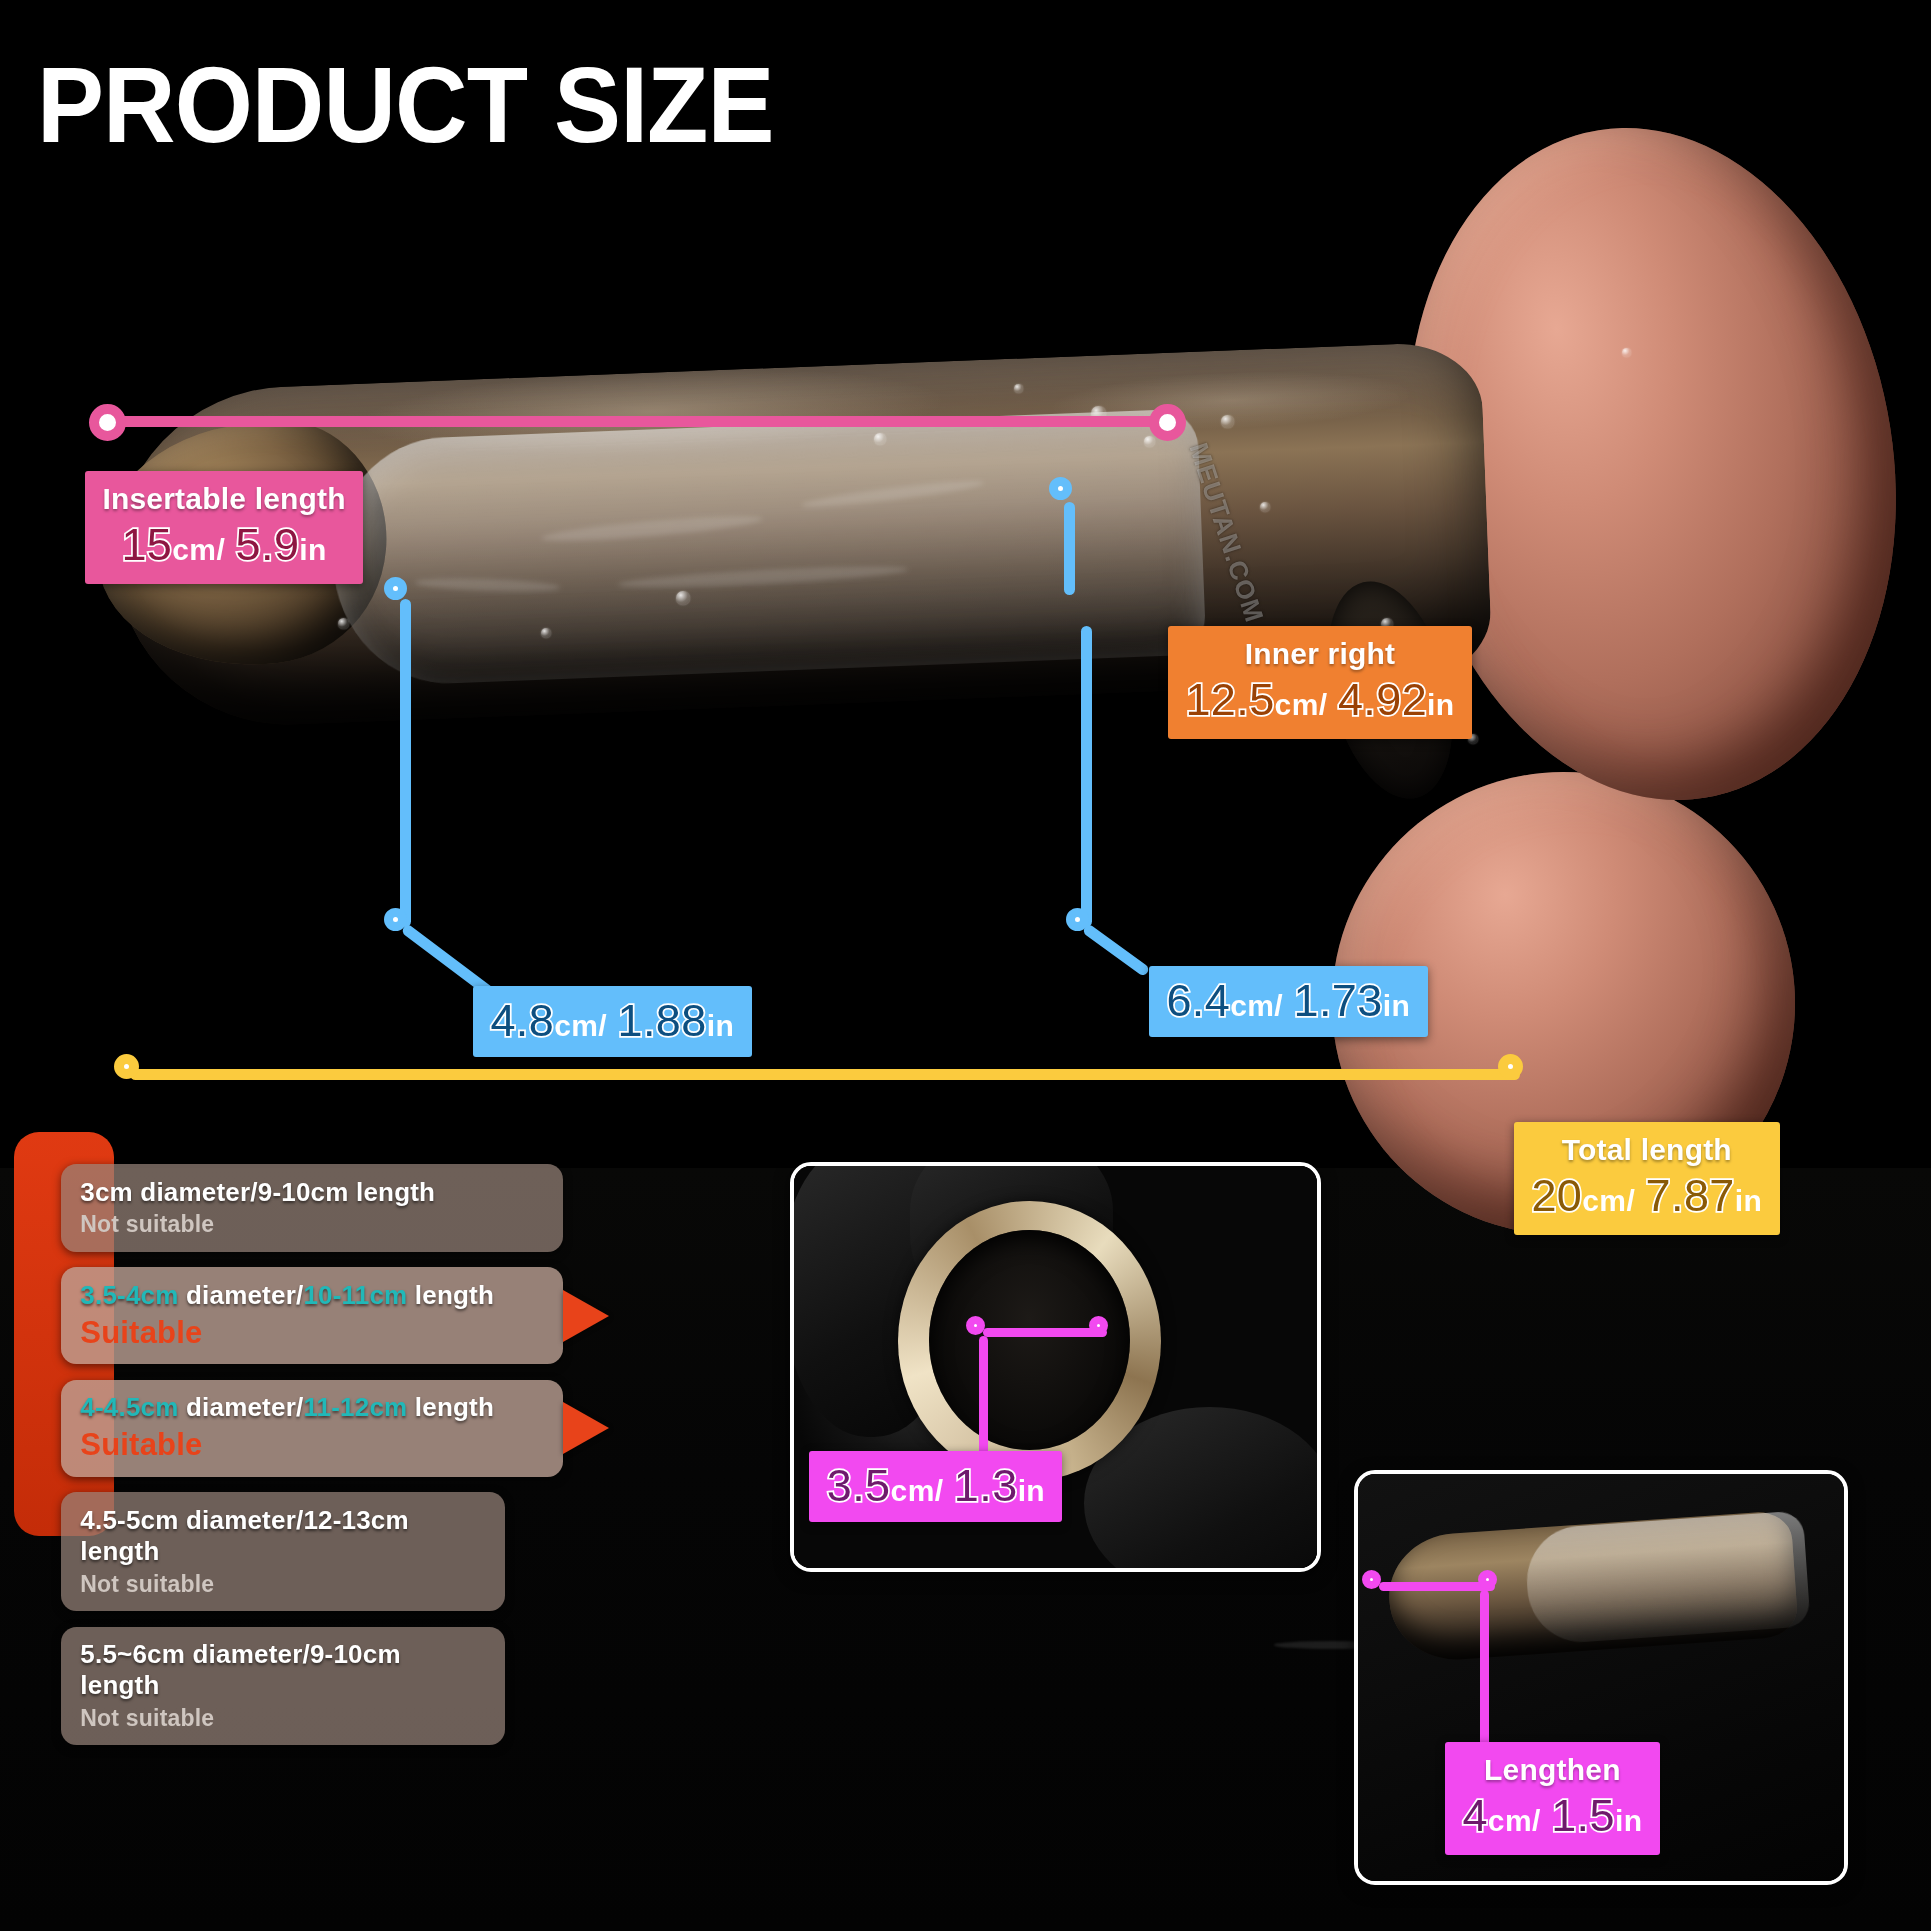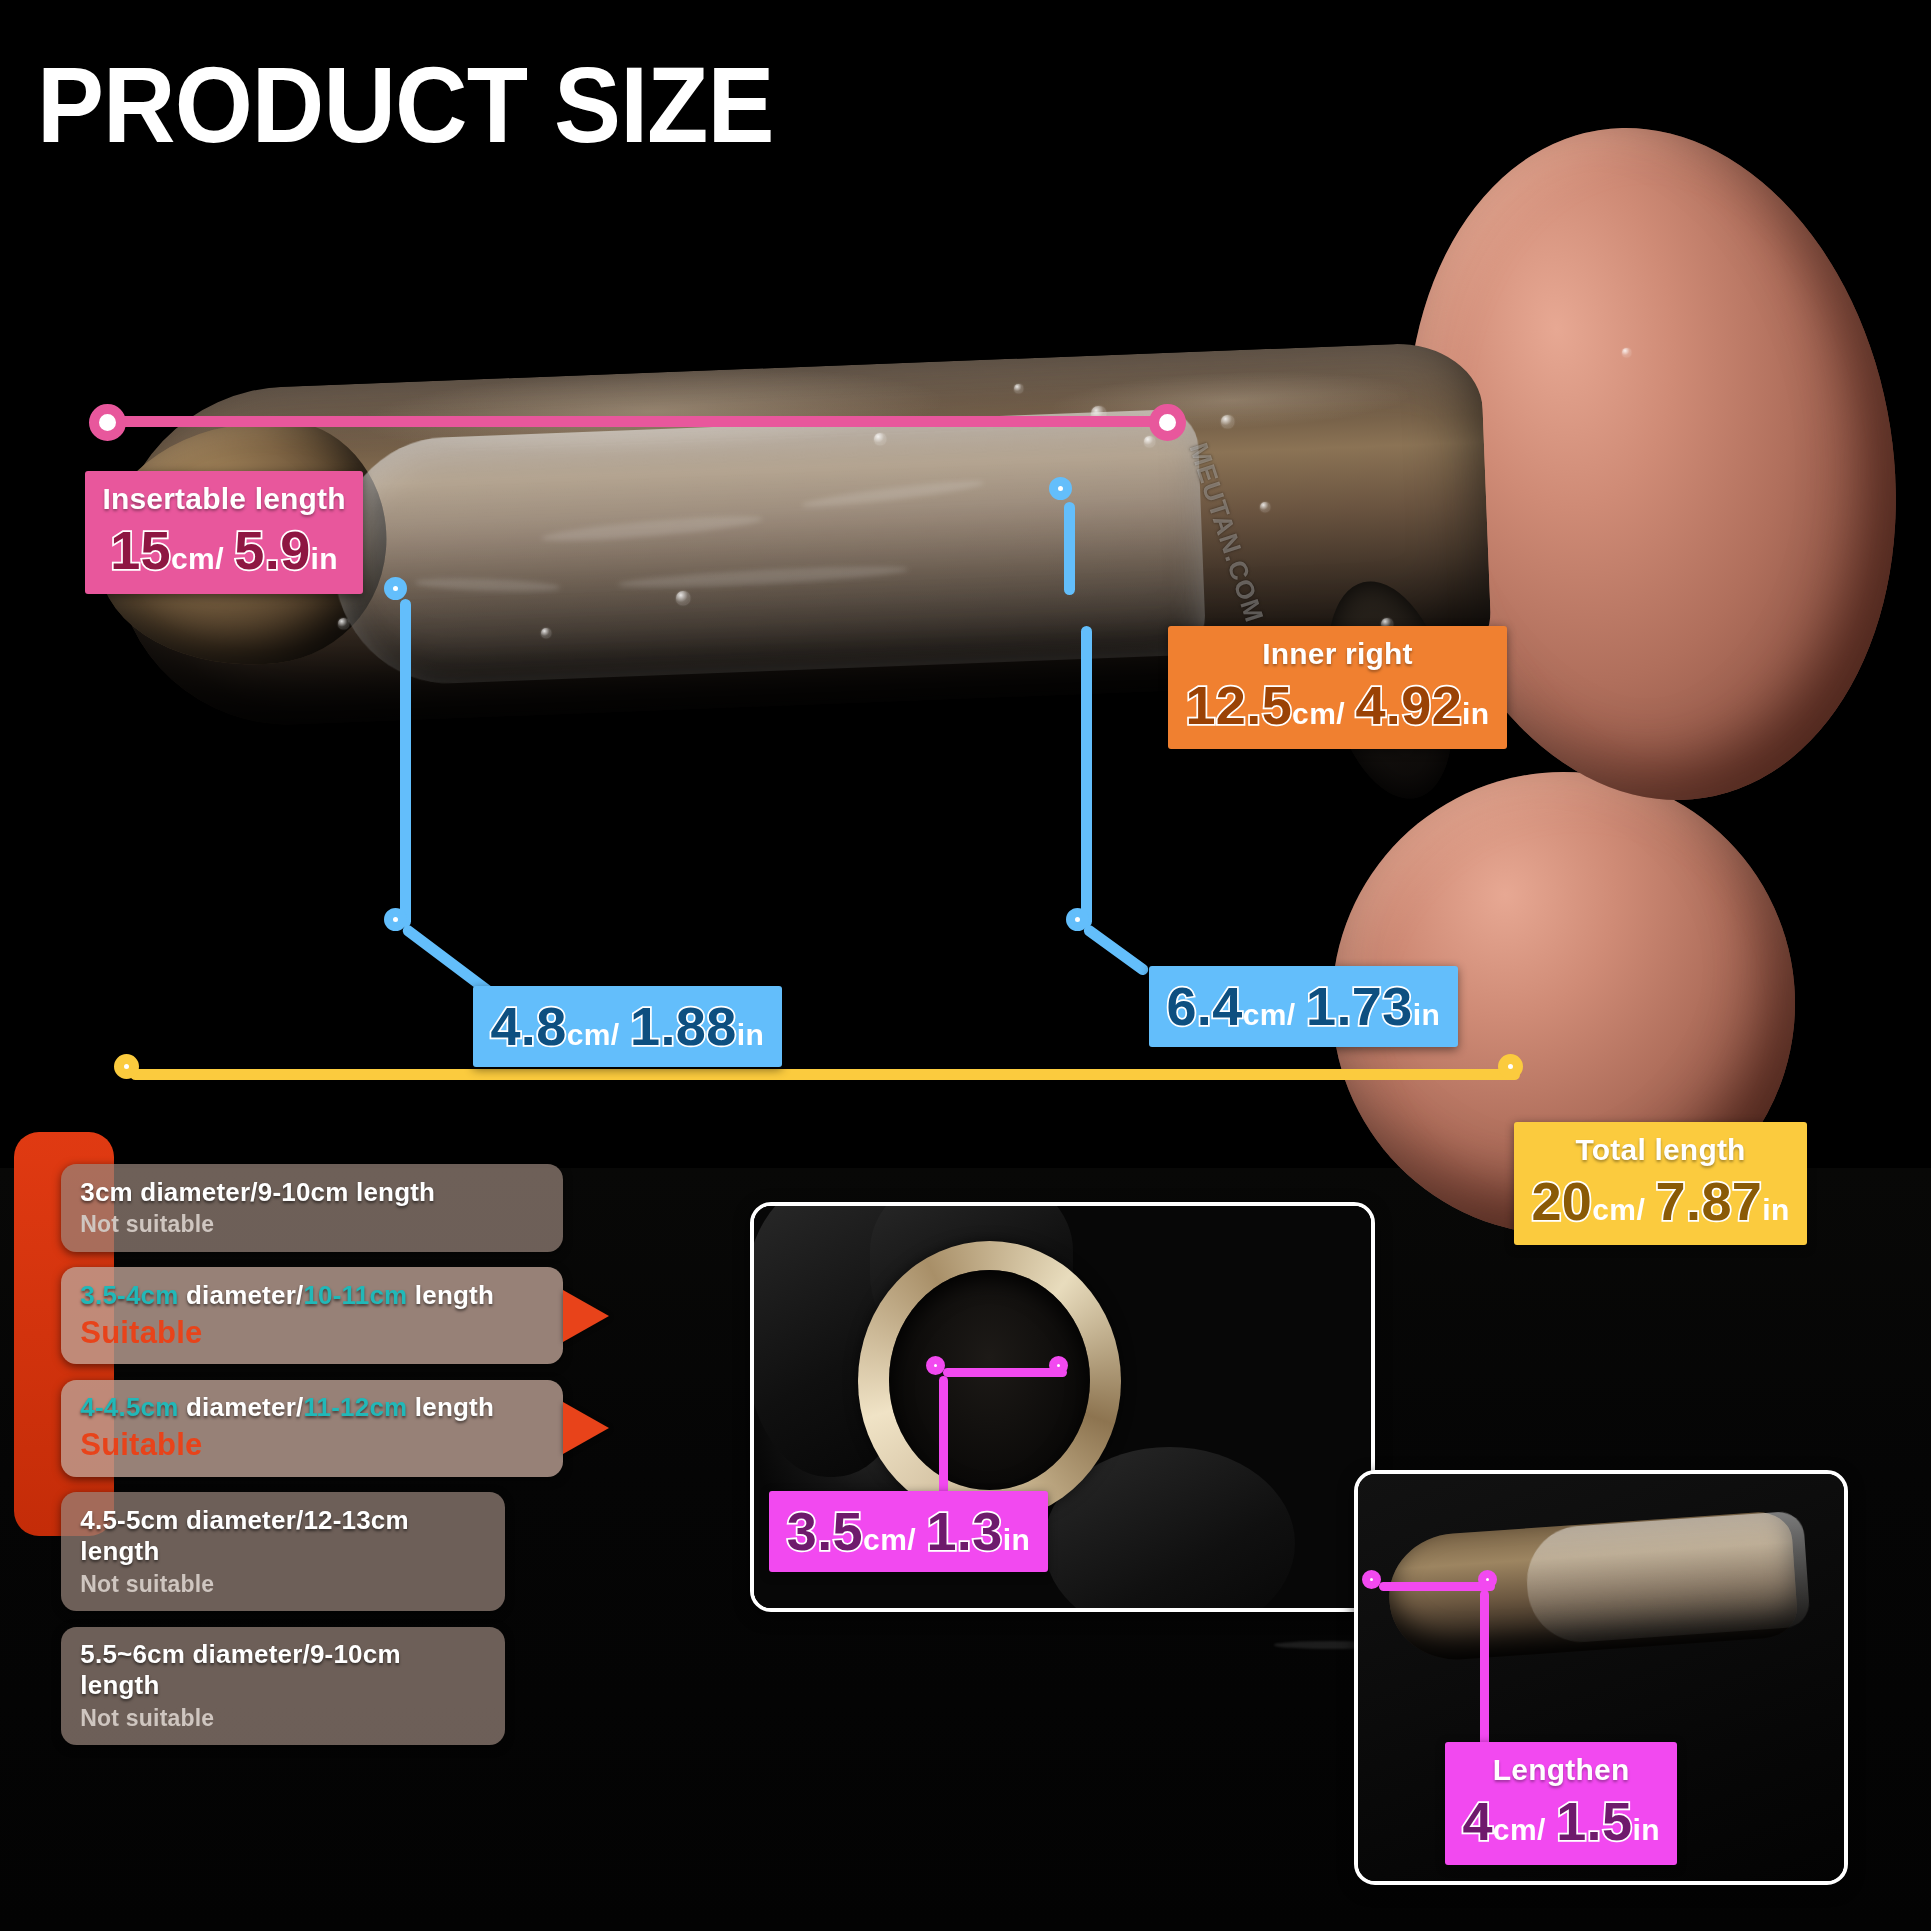--- a/index.html
+++ b/index.html
@@ -122,21 +122,21 @@
     position:absolute; z-index:34; border-radius:3px;
     padding:10.6px 17.4px 12.6px 17.4px; text-align:center; white-space:nowrap;
     box-shadow:0 2.9px 9.7px rgba(0,0,0,.45);
   }
   .badge .b-title {
     display:block; color:#fff; font-size:30px; font-weight:bold; letter-spacing:0.2px;
     text-shadow:0 1.9px 2.9px rgba(0,0,0,.35);
   }
   .badge .b-val { display:block; margin-top:3.9px; font-size:36px; font-weight:bold; letter-spacing:0.4px; }
   .num {
-    font-size:54px; font-weight:bold;
+    font-size:45px; font-weight:normal;
     -webkit-text-stroke:3.4px #fff; paint-order:stroke fill;
   }
   .unit { color:#fff; font-size:30px; font-weight:bold; }
 
   
   #red-bar {
     position:absolute; left:13.5px; top:1132px; width:100px; height:404px; z-index:20;
     background:linear-gradient(180deg,#e03a12,#c42c08);
     border-radius:25px 25px 25px 25px;
   }
@@ -325,21 +325,21 @@
     <div class="s-main"><span>4.5-5cm</span><span> diameter/</span><span>12-13cm</span><span> length</span></div>
     <div class="s-sub" style="color:#cfc6c0;">Not suitable</div>
   </div>
 
   <div class="srow" style="background:rgba(150,130,120,.72);width:444px;">
     <div class="s-main"><span>5.5~6cm</span><span> diameter/</span><span>9-10cm</span><span> length</span></div>
     <div class="s-sub" style="color:#cfc6c0;">Not suitable</div>
   </div>
 </div>
 
-<div class="inset" id="inset-ring" style="left:750px;top:1162px;width:625px;height:410px;margin-top:40px;">
+<div class="inset" id="inset-ring" style="left:790px;top:1162px;width:531px;height:410px;">
   <div id="inset-ring-img">
     <div class="glove" style="left:-9.7px;top:-19.3px;width:174px;height:290px;"></div>
     <div class="glove" style="left:116px;top:-29px;width:203px;height:193px;border-radius:46% 46% 60% 60%;"></div>
     <div class="glove" style="left:290px;top:241px;width:251px;height:193px;border-radius:55%;"></div>
     <div class="ring-outer"></div>
     <div class="ring-inner"></div>
   </div>
   <div class="leader" style="z-index:36;">
     <div class="lline" style="left:189px;top:162px;width:124px;height:8.7px;background:#f249f0;"></div>
     <div class="dot" style="left:172px;top:150px;width:19.3px;height:19.3px;border:8.7px solid #f249f0;"></div>

